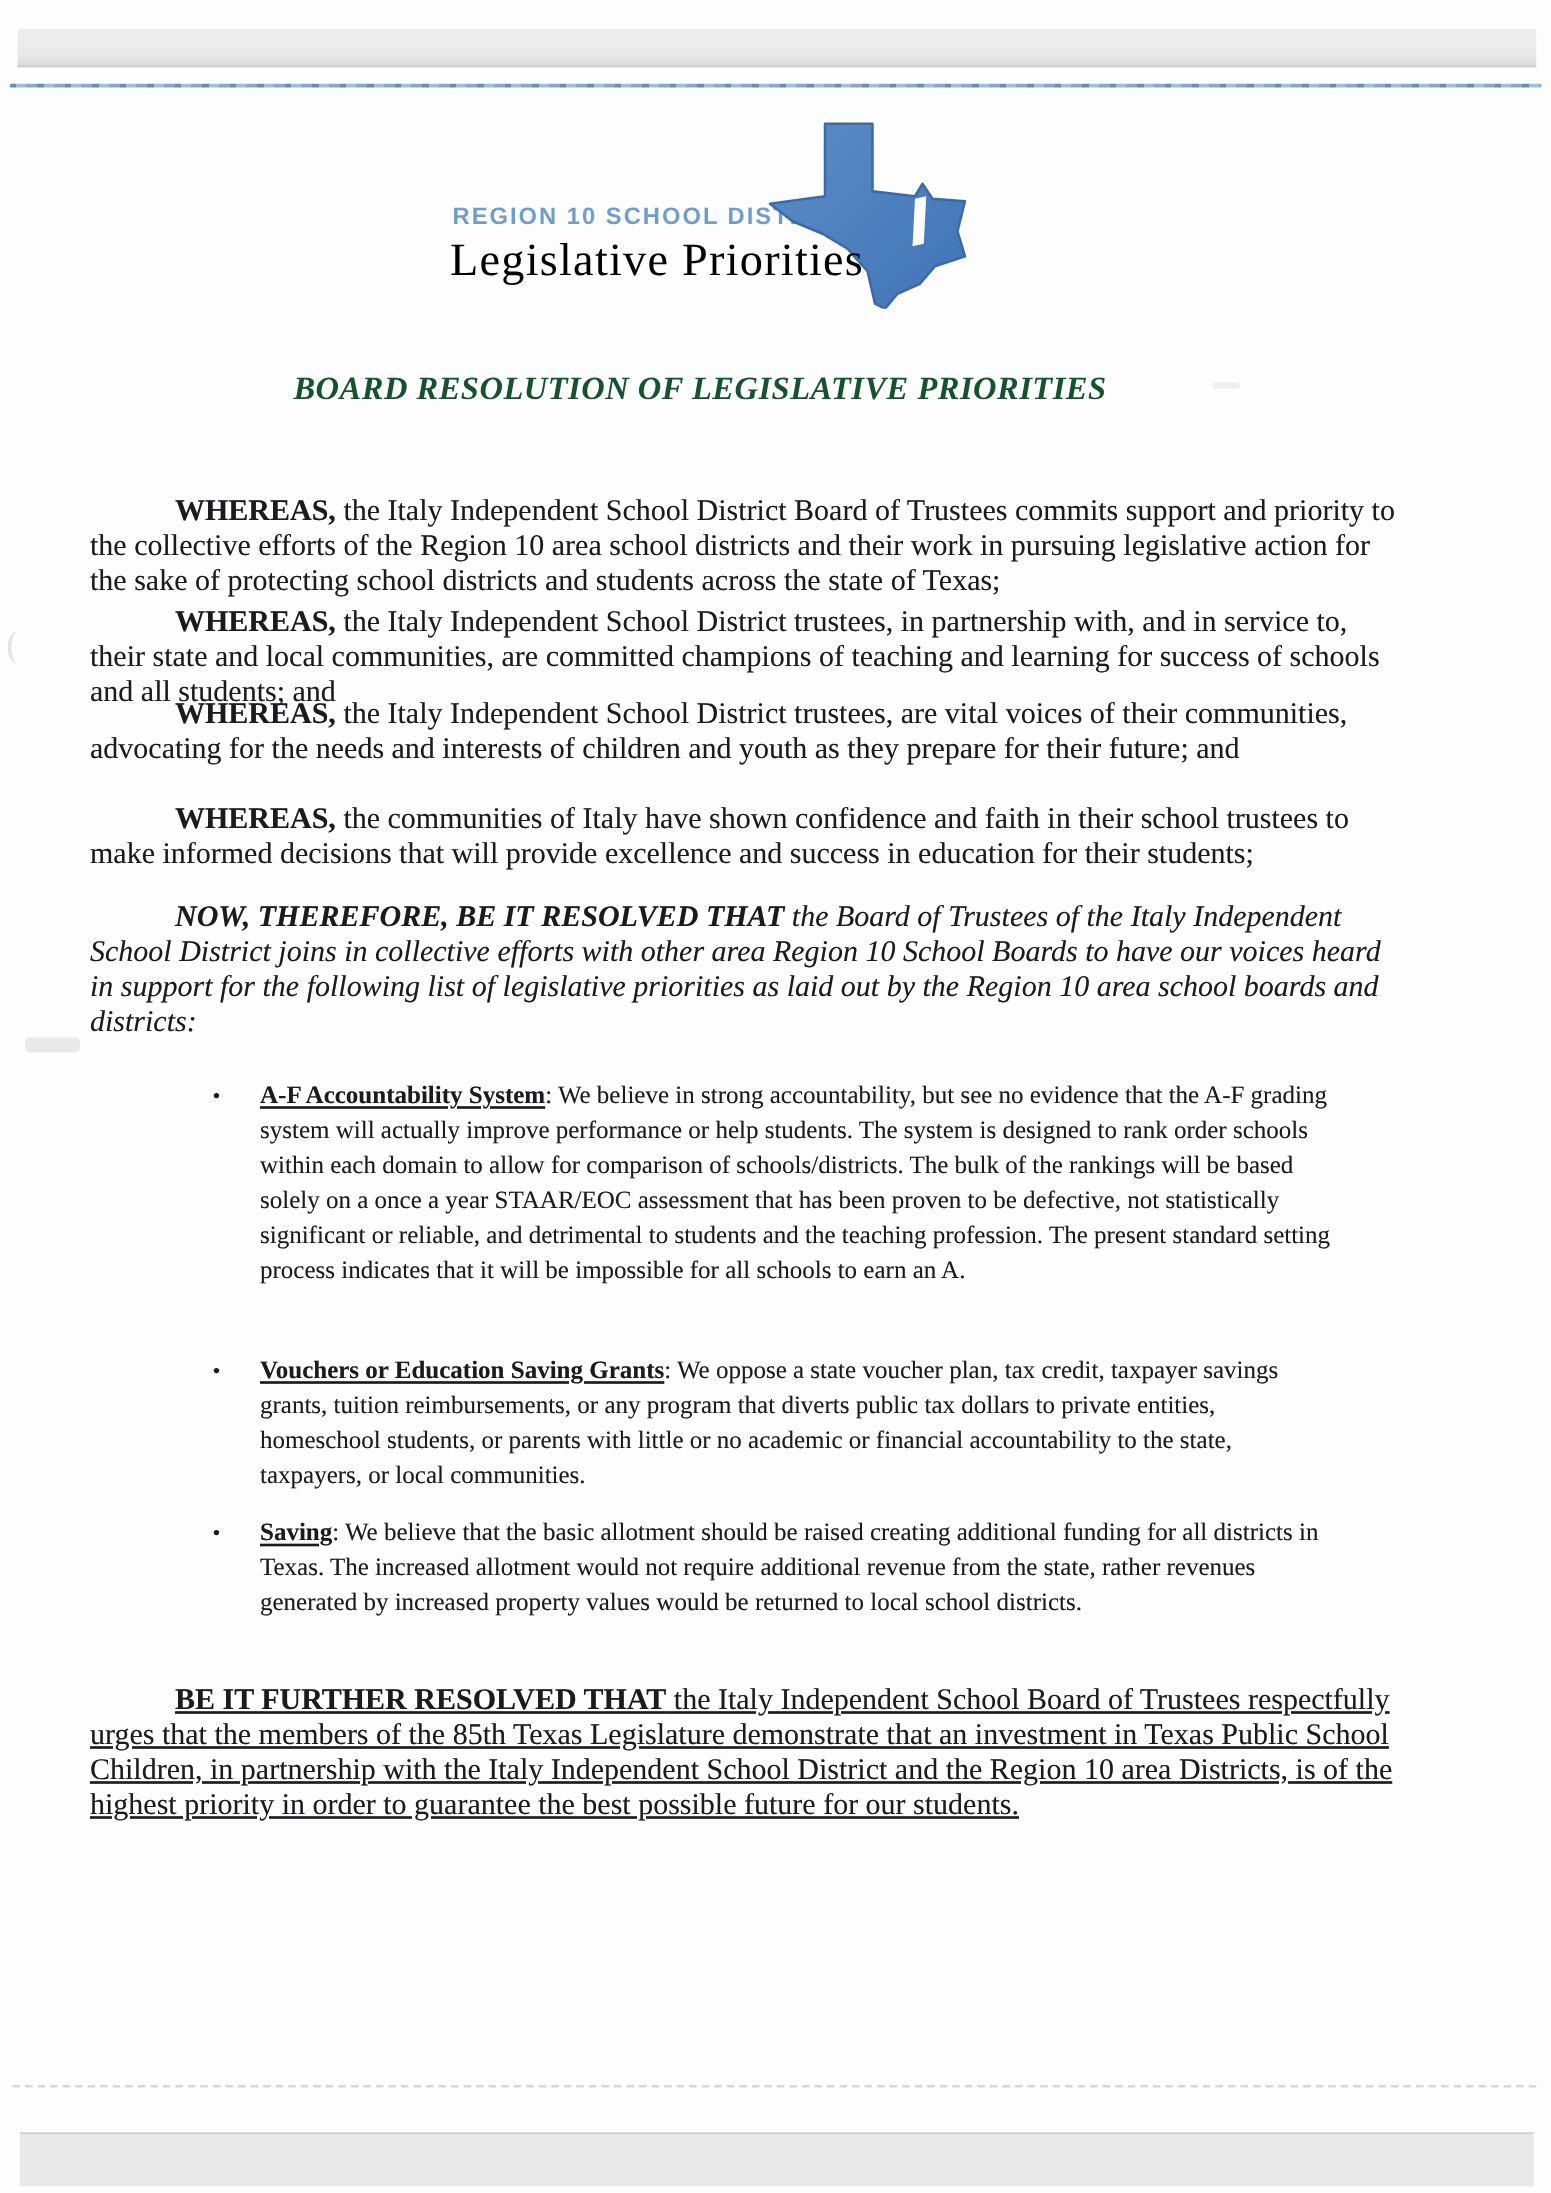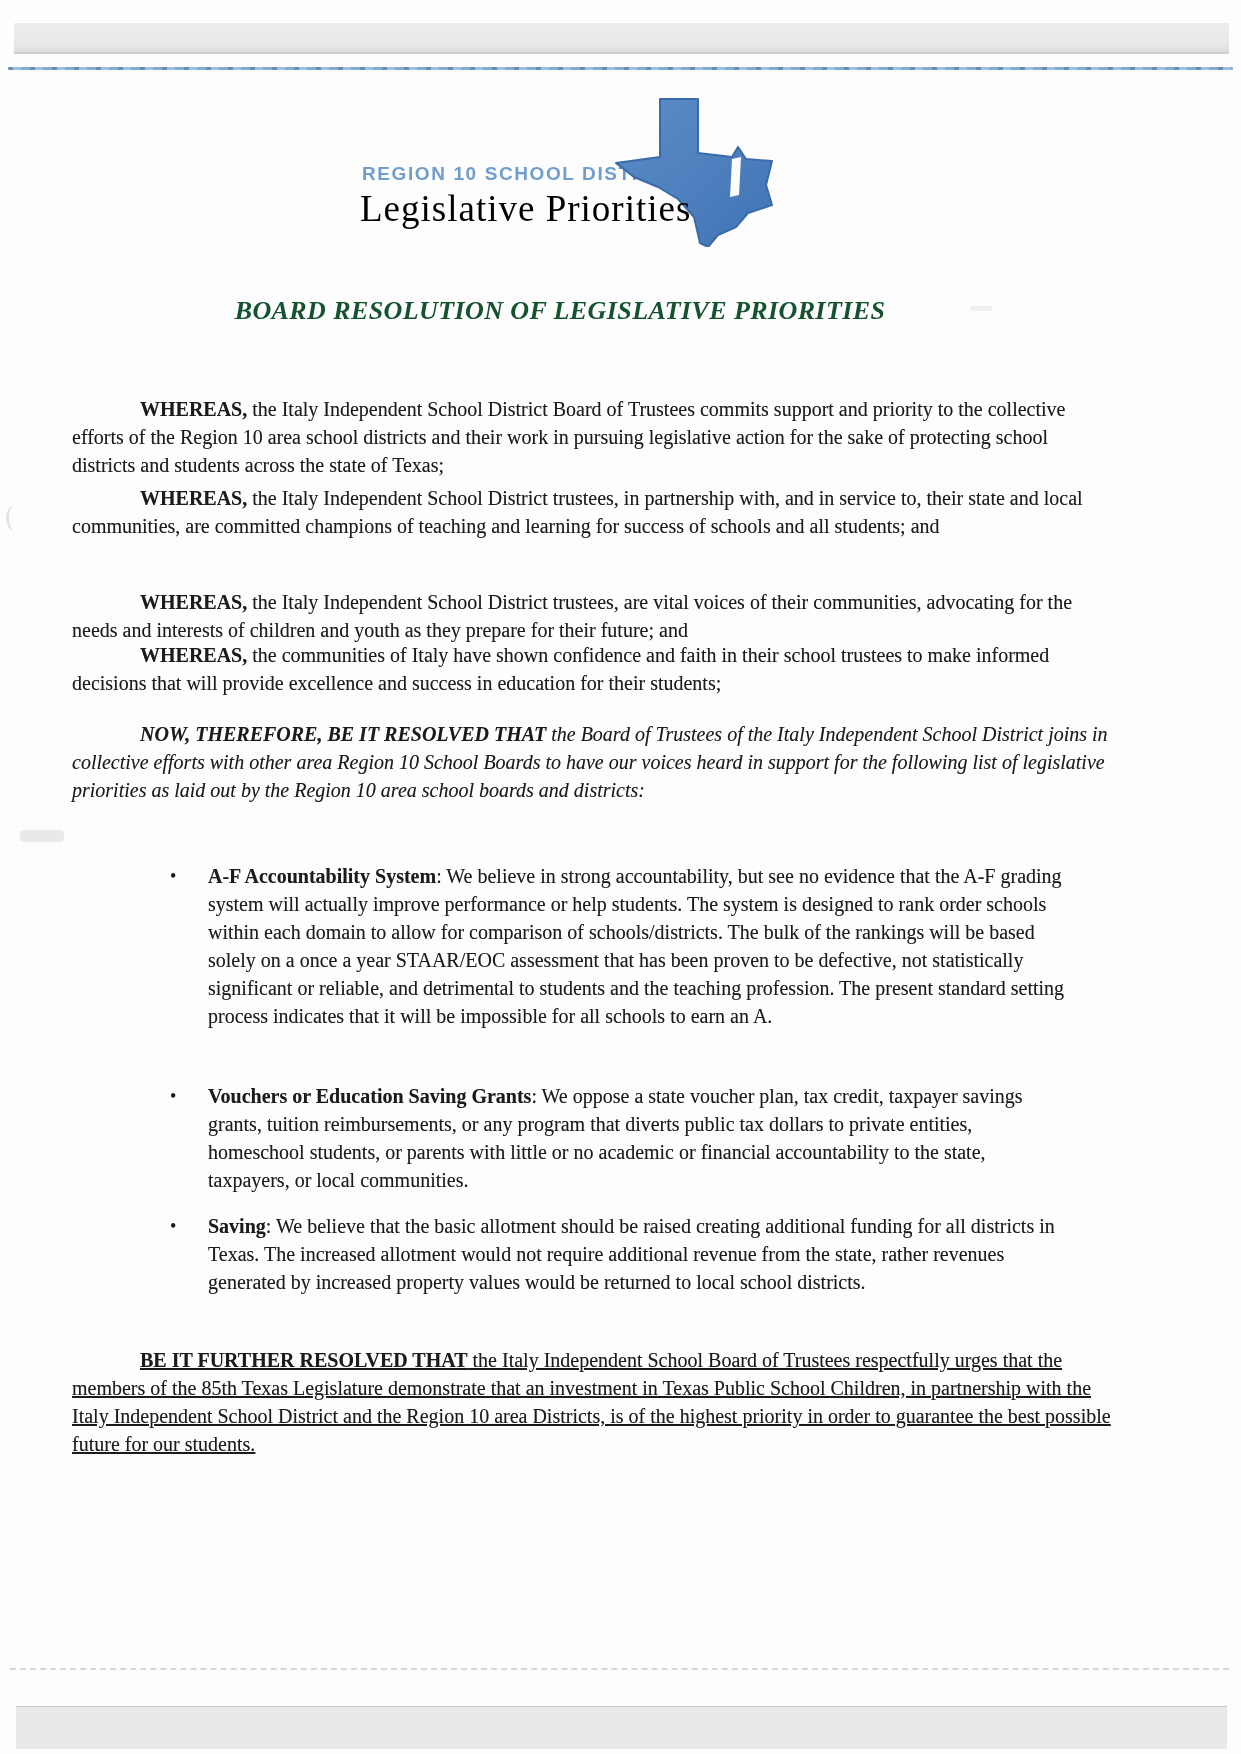--- a/index.html
+++ b/index.html
@@ -56,36 +56,36 @@
   .doc-title{
     position:absolute;top:296px;left:0;width:1120px;text-align:center;
     font-family:"Liberation Serif", serif;
     font-weight:bold;font-style:italic;font-size:26px;letter-spacing:.4px;
     color:#14532d;
   }
 
   
   .para{
     position:absolute;left:72px;width:1044px;
-    font-size:20px;line-height:28px;color:#1b1b1e;
+    font-size:24px;line-height:28px;color:#1b1b1e;
     text-shadow:0 0 .4px rgba(0,0,0,.35);
   }
   .para .indent{display:inline-block;width:68px;}
   .para b{font-weight:bold;}
-  .p1{top:395px;} .p2{top:484px;} .p3{top:588px;} .p4{top:641px;} .p5{top:720px;font-style:italic;}
+  .p1{top:395px;} .p2{top:484px;} .p3{top:557px;} .p4{top:641px;} .p5{top:720px;font-style:italic;}
   .closing{top:1346px;text-decoration:underline;}
 
   .bullet{
     position:absolute;left:170px;width:900px;display:flex;
     font-size:20px;line-height:28px;color:#1b1b1e;
     text-shadow:0 0 .4px rgba(0,0,0,.35);
   }
   .bullet .dot{width:38px;flex:0 0 38px;font-size:18px;}
   .bullet .body{flex:1;max-width:862px;}
-  .bullet .hd{font-weight:bold;text-underline-offset:3px;}
+  .bullet .hd{font-weight:bold;text-decoration:underline;text-underline-offset:3px;}
   .b1{top:862px;} .b2{top:1082px;} .b3{top:1212px;}
 </style>
 </head>
 <body>
 
 <div class="page">
 
   <div class="top-band"></div>
   <div class="top-rule"></div>
   <div class="smudge s1"></div>

